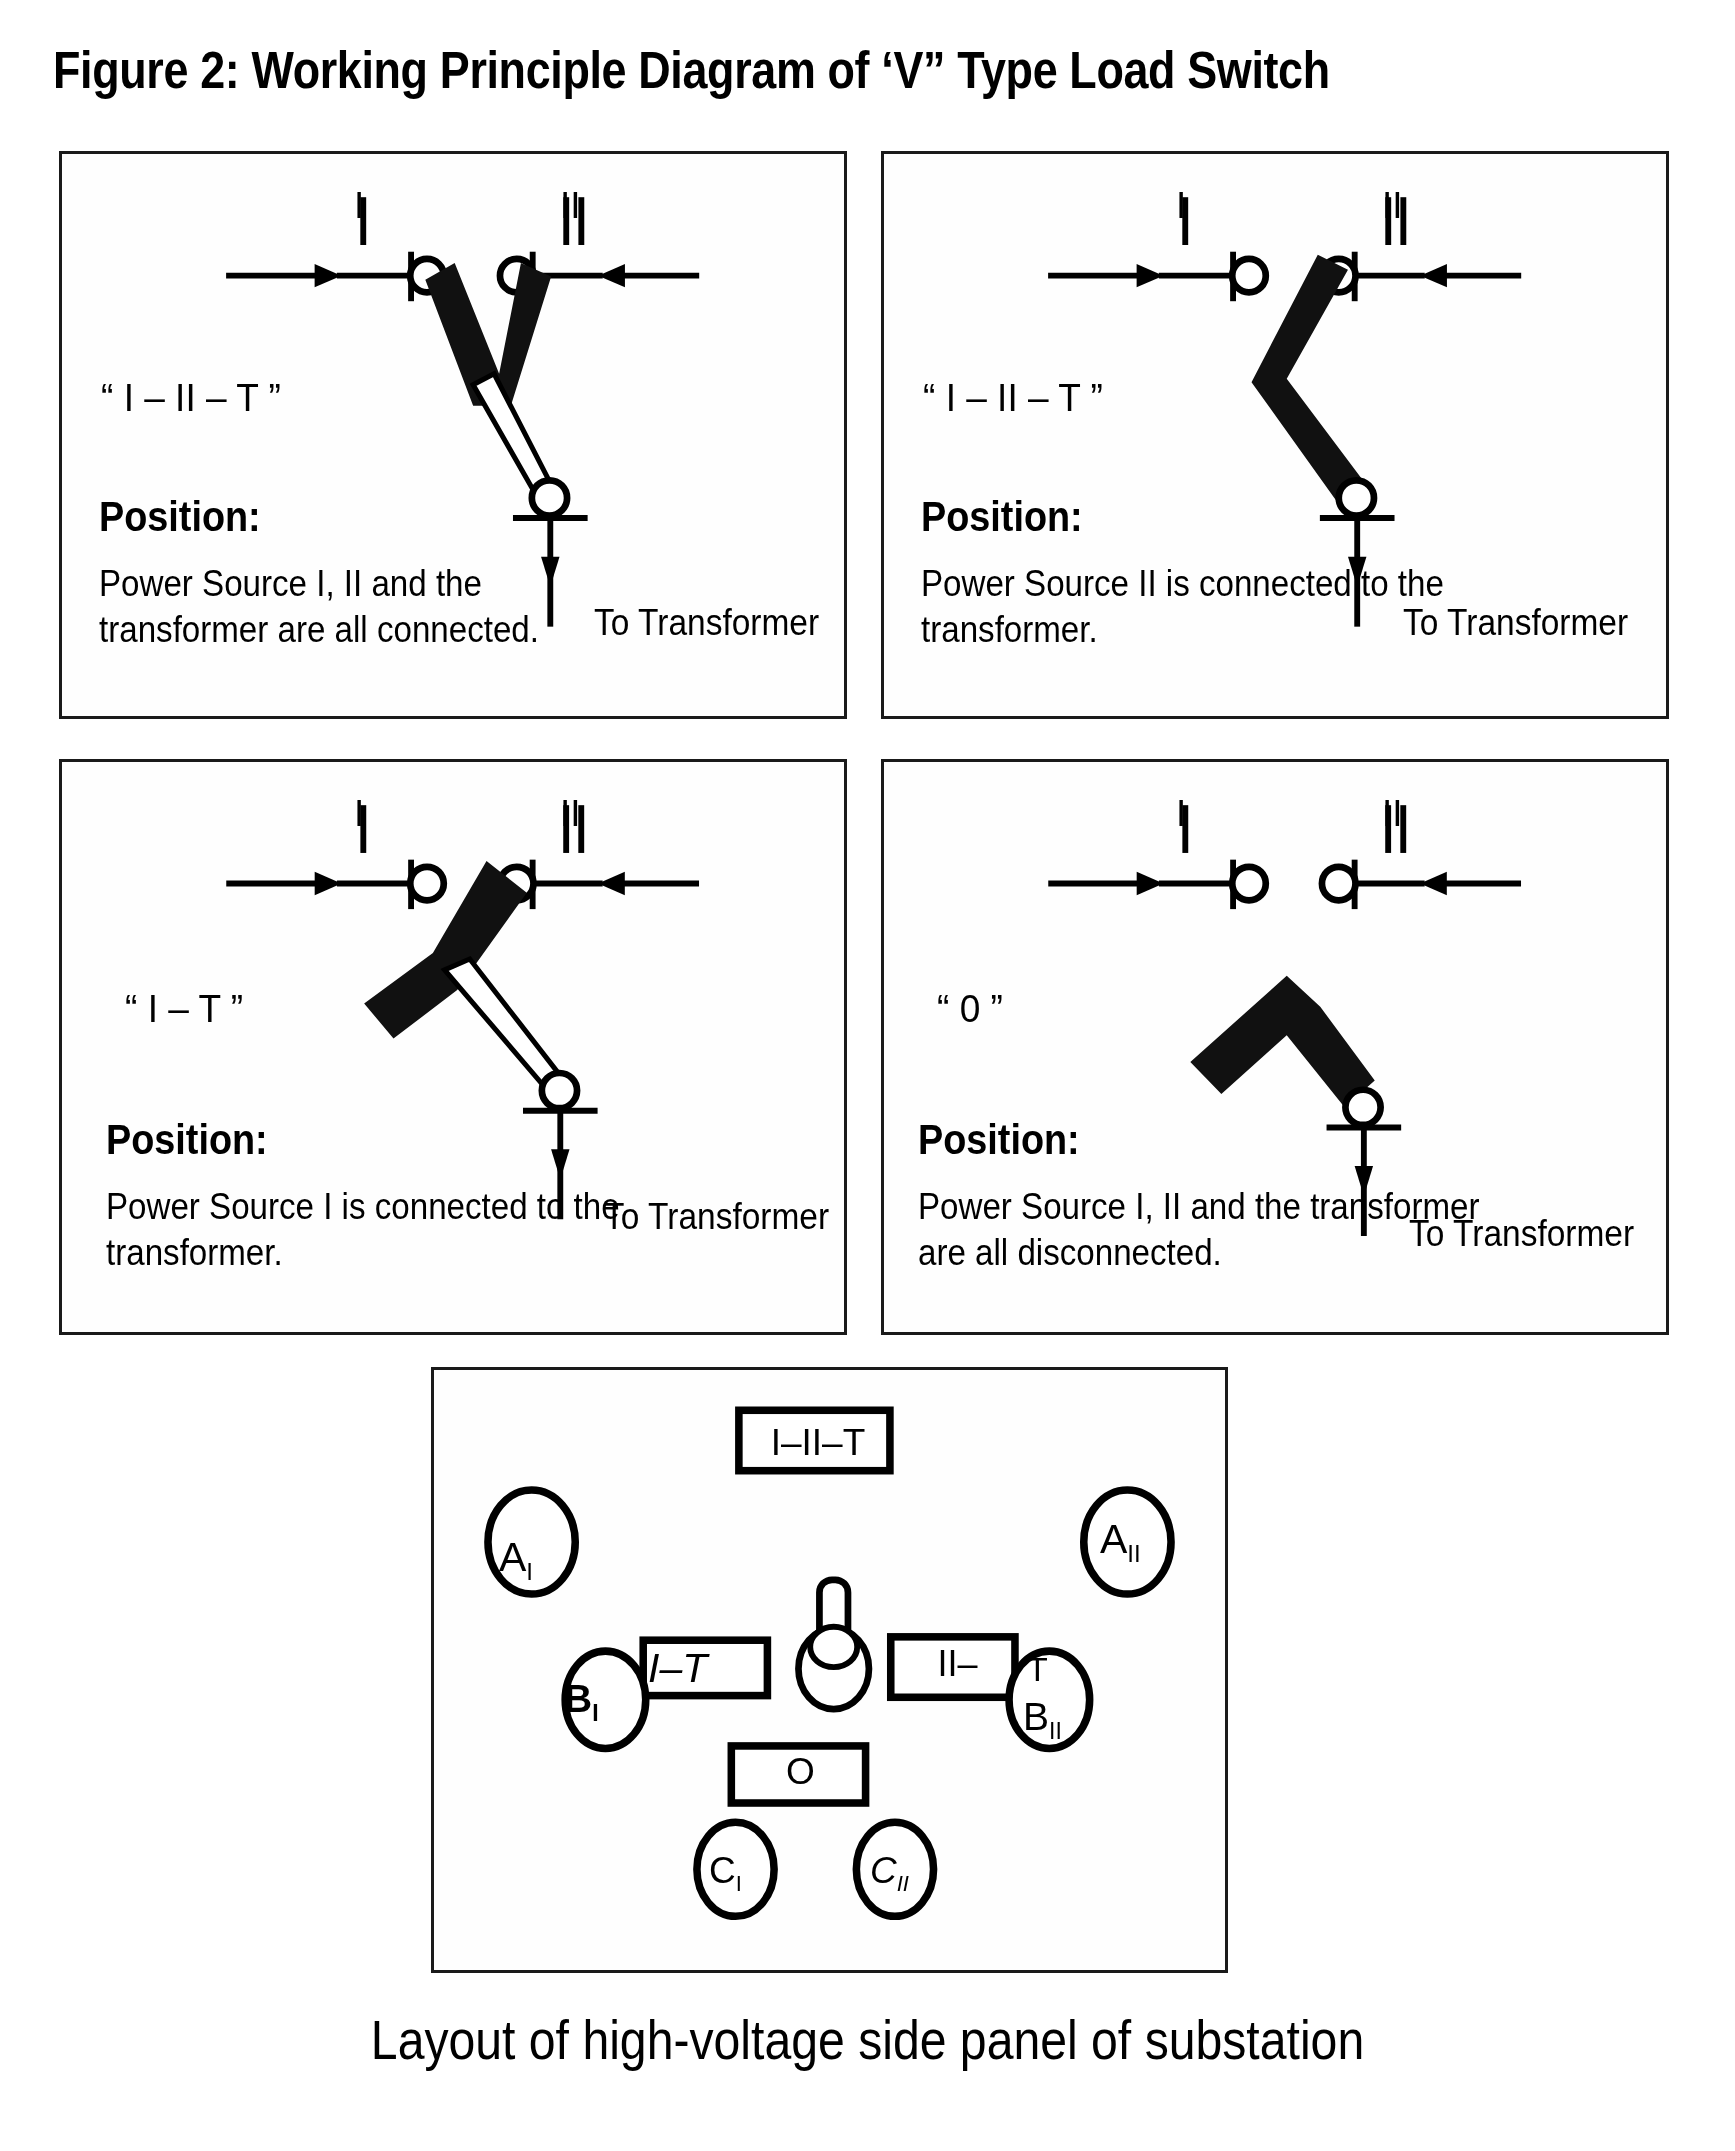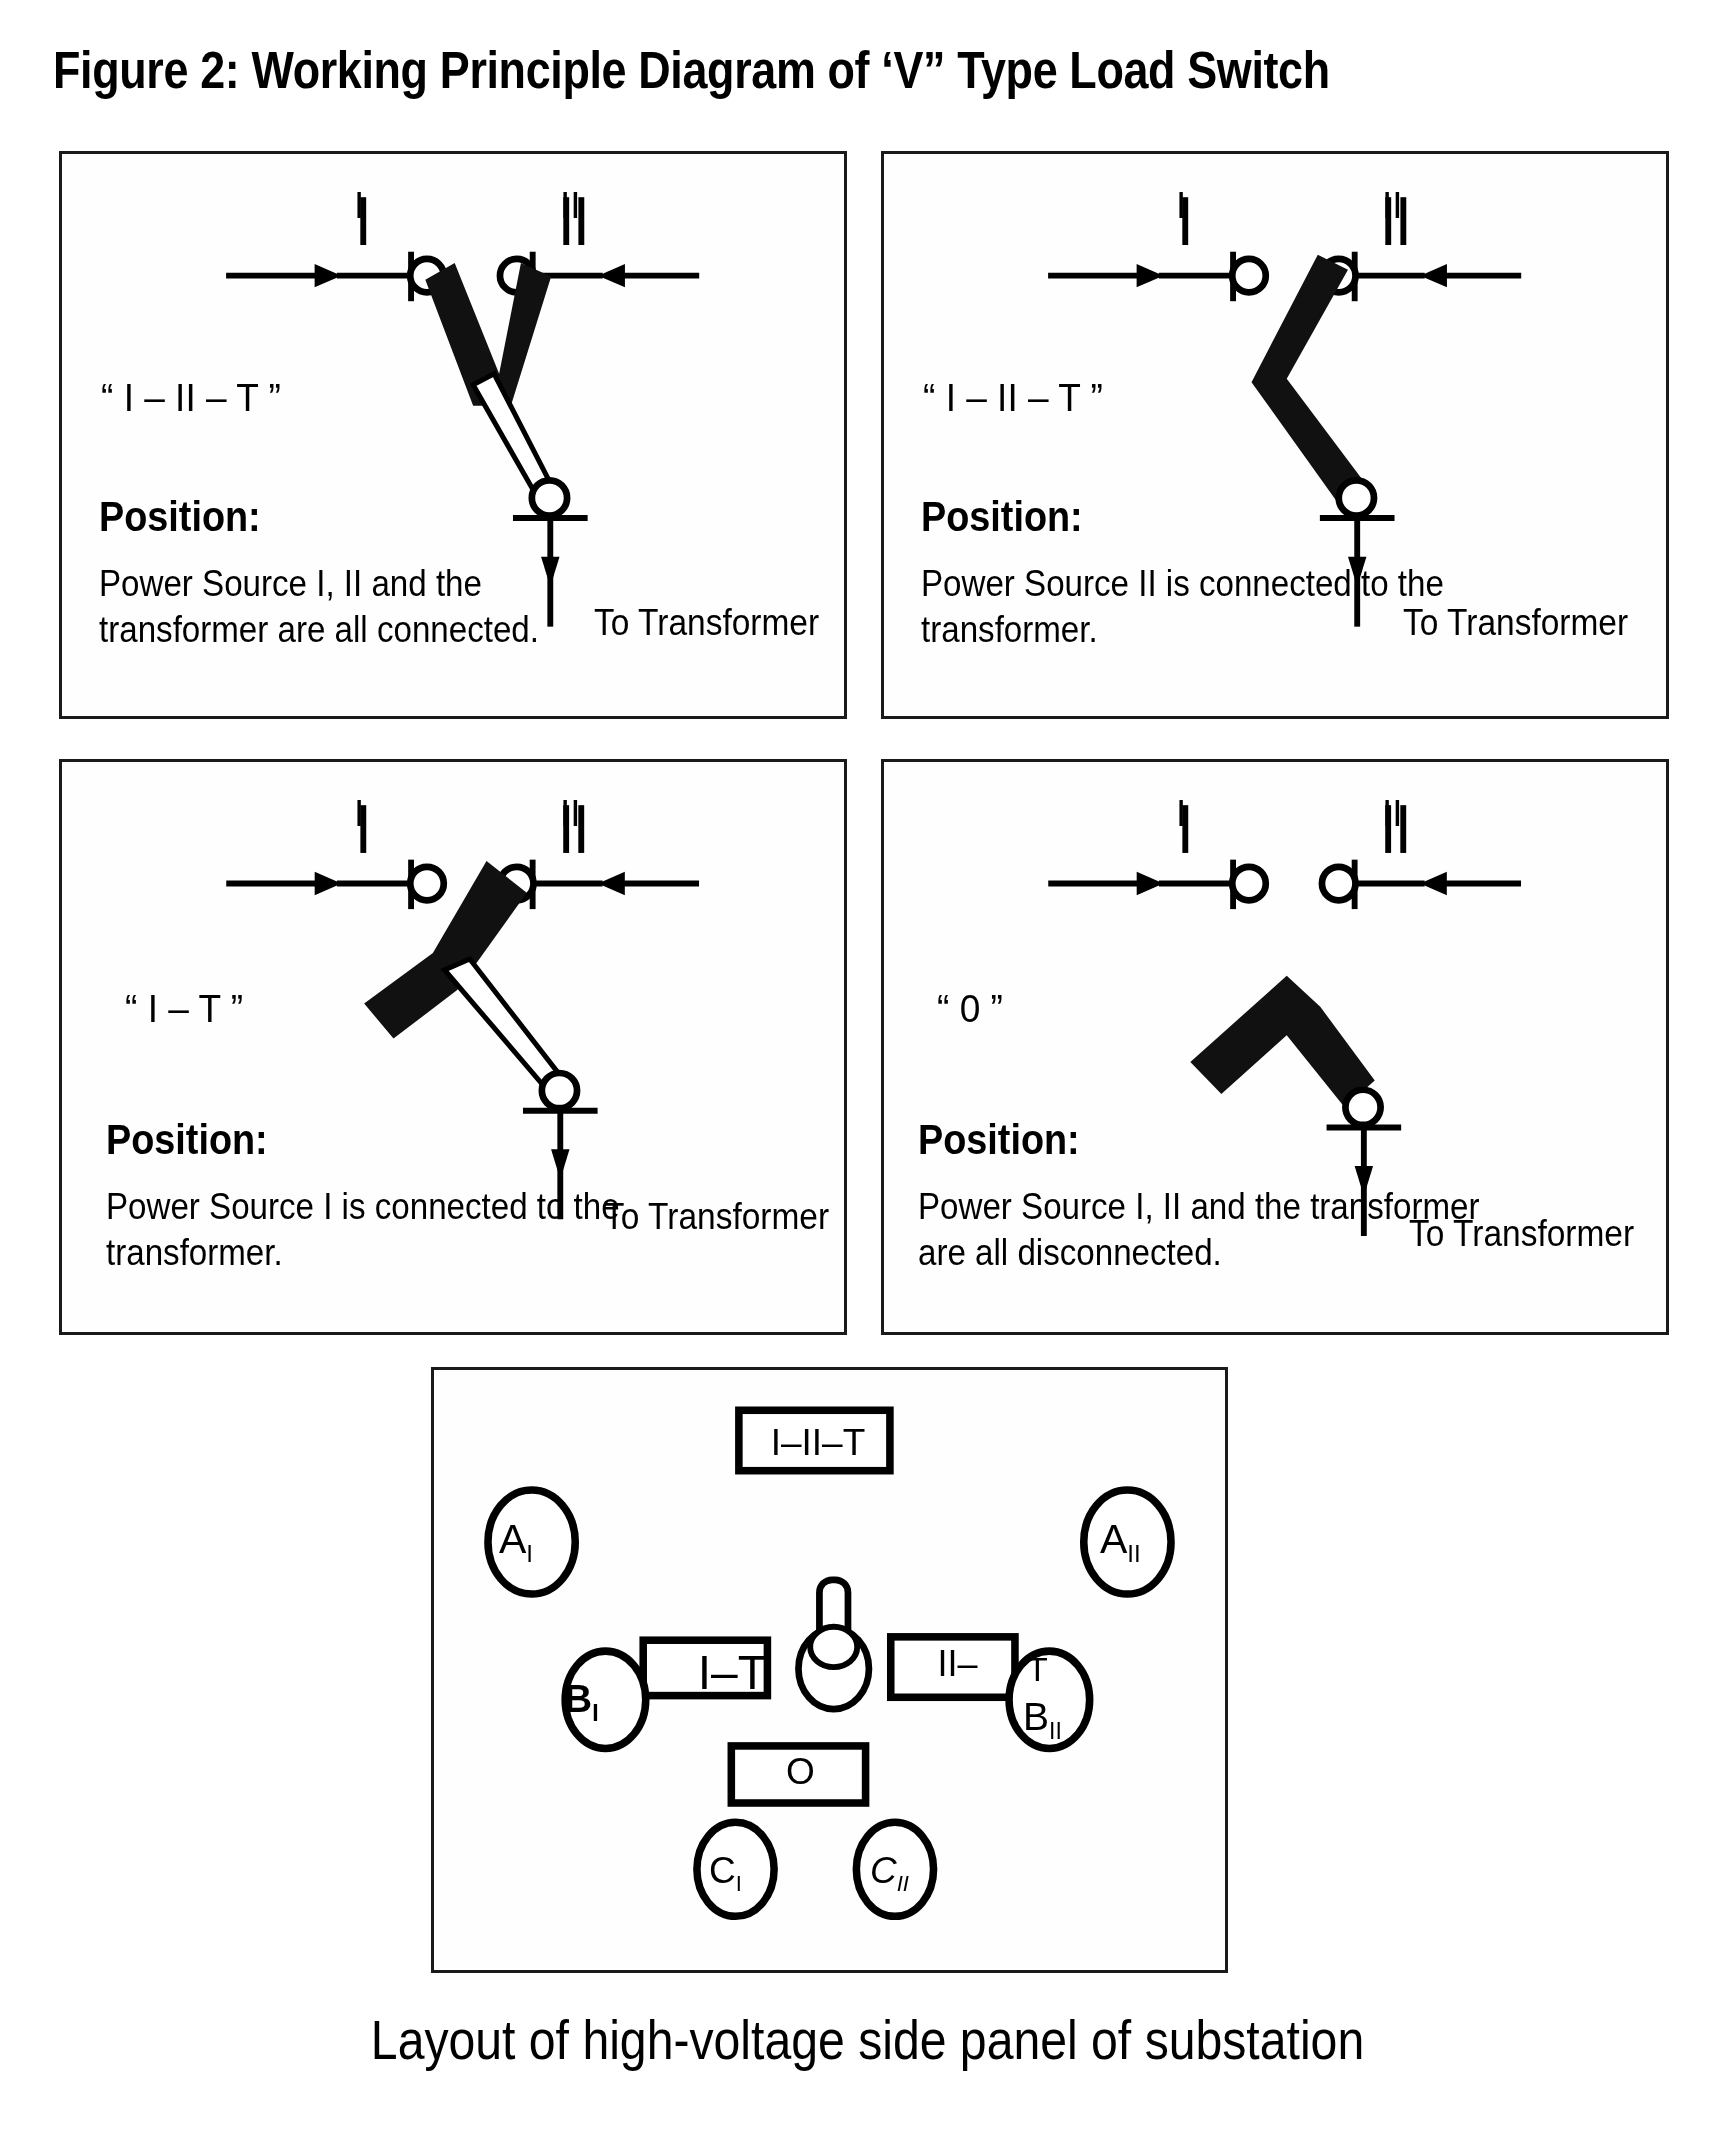--- a/index.html
+++ b/index.html
@@ -222,26 +222,26 @@
 
     <ellipse cx="115" cy="205" rx="52" ry="62" fill="#fff" stroke="#000" stroke-width="9"></ellipse>
     <ellipse cx="825" cy="205" rx="52" ry="62" fill="#fff" stroke="#000" stroke-width="9"></ellipse>
     <ellipse cx="203" cy="393" rx="48" ry="58" fill="#fff" stroke="#000" stroke-width="9"></ellipse>
     <ellipse cx="732" cy="393" rx="48" ry="58" fill="#fff" stroke="#000" stroke-width="9"></ellipse>
     <ellipse cx="358" cy="595" rx="46" ry="56" fill="#fff" stroke="#000" stroke-width="9"></ellipse>
     <ellipse cx="548" cy="595" rx="46" ry="56" fill="#fff" stroke="#000" stroke-width="9"></ellipse>
   </svg>
 
   <div style="position:absolute;left:312px;top:44px;width:144px;text-align:center;font-size:37px;margin-top:8px;">I–II–T</div>
-  <div style="position:absolute;left:214px;top:275px;width:119px;text-align:right;font-size:48px;">I–T</div>
+  <div style="position:absolute;left:214px;top:275px;width:119px;text-align:left;font-size:41px;font-style:italic;">I–T</div>
   <div style="position:absolute;left:464px;top:273px;width:119px;text-align:center;font-size:36px;">II–</div>
   <div style="position:absolute;left:593px;top:280px;font-size:34px;">T</div>
   <div style="position:absolute;left:303px;top:381px;width:127px;text-align:center;font-size:37px;">O</div>
 
-  <div style="position:absolute;left:65px;top:146px;font-size:41px;">
+  <div style="position:absolute;left:65px;top:164px;font-size:41px;">
     <span>A</span><sub style="font-size:24px;">I</sub>
   </div>
   <div style="position:absolute;left:666px;top:146px;font-size:41px;">
     <span>A</span><sub style="font-size:24px;">II</sub>
   </div>
   <div style="position:absolute;left:130px;top:307px;font-size:39px;font-weight:bold;">
     <span>B</span><sub style="font-size:23px;">I</sub>
   </div>
   <div style="position:absolute;left:589px;top:325px;font-size:39px;">
     <span>B</span><sub style="font-size:23px;">II</sub>

